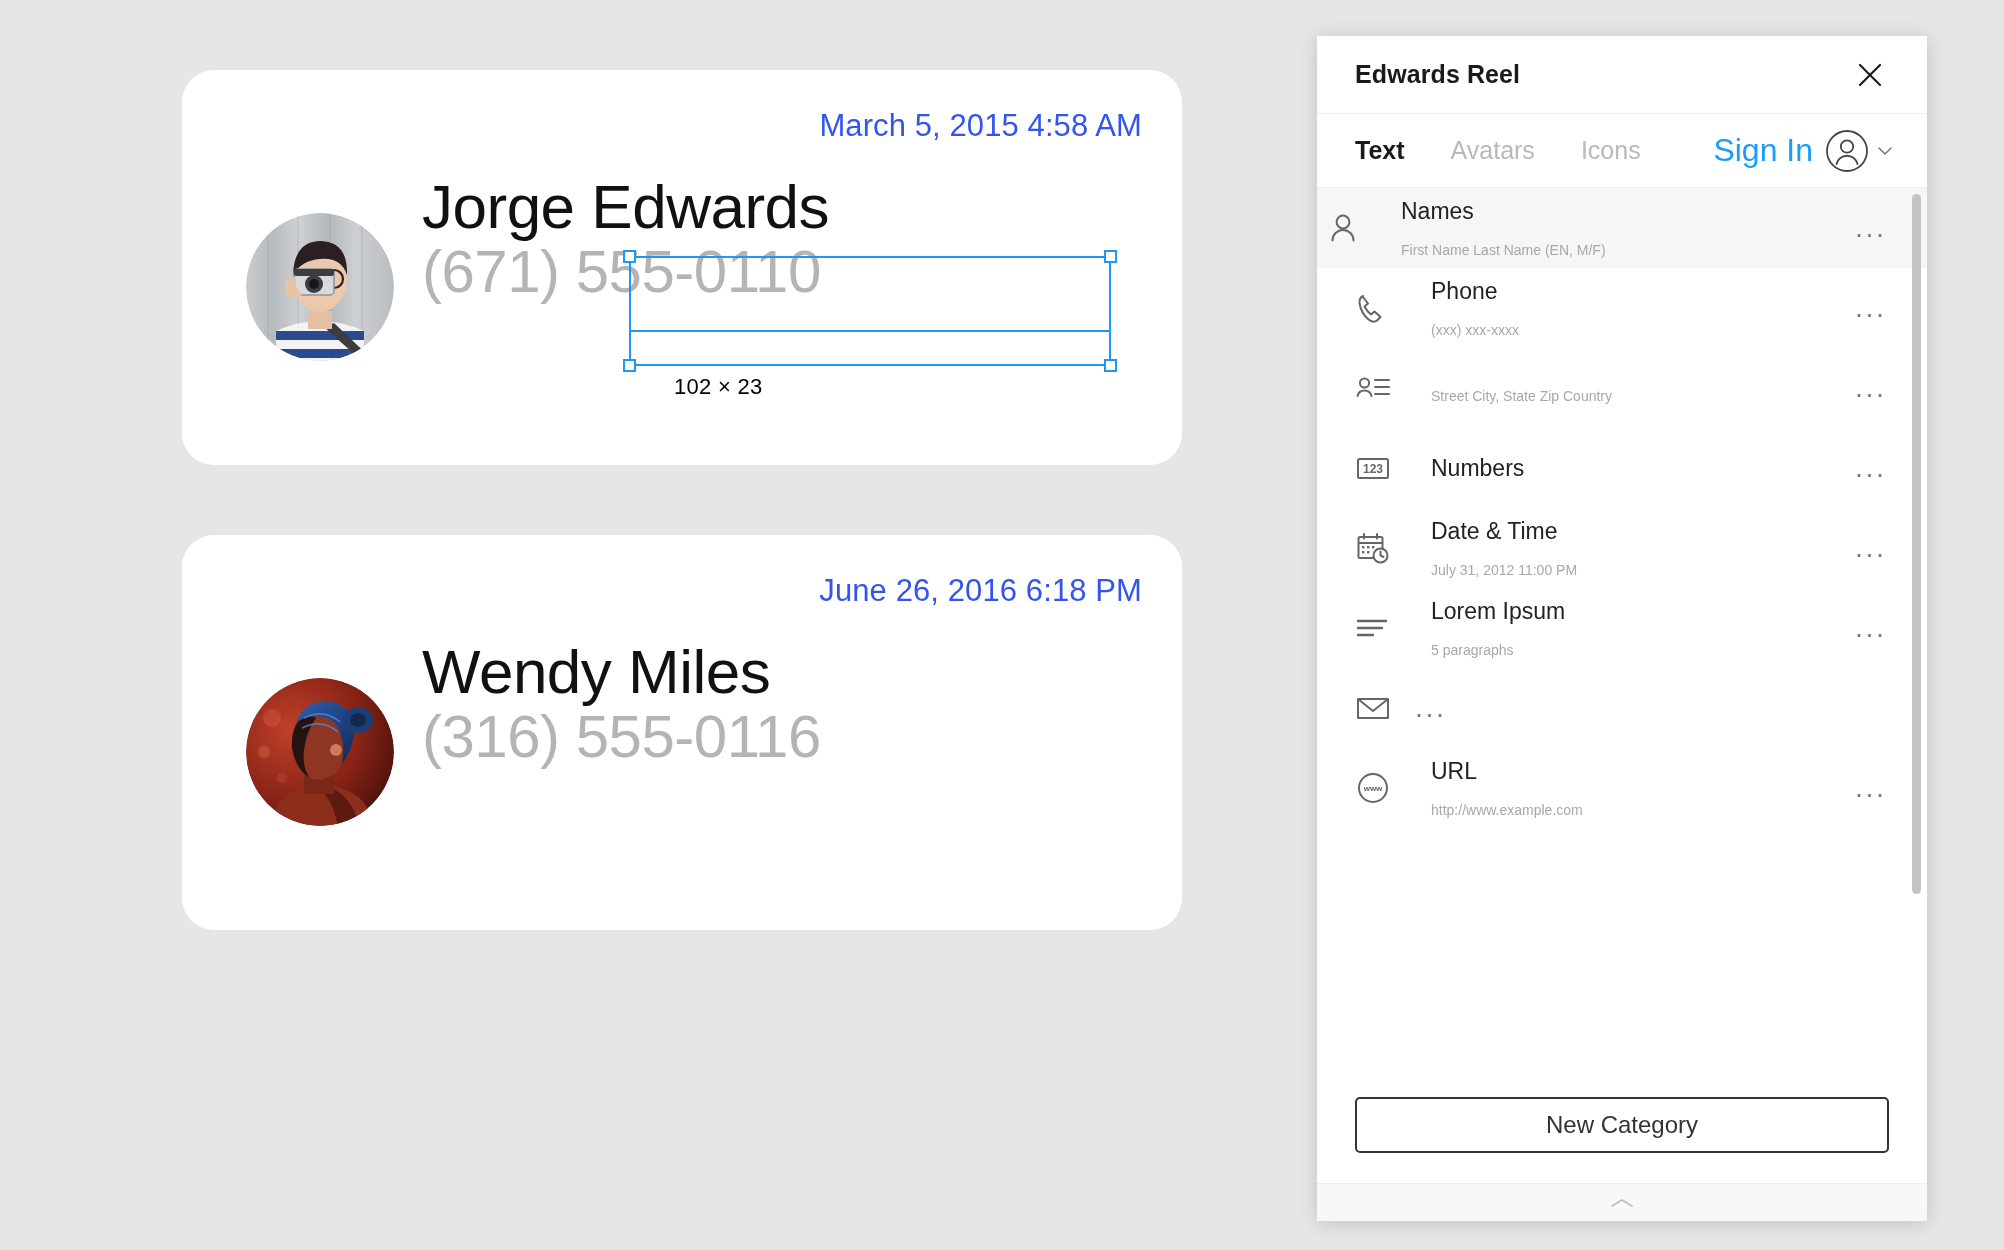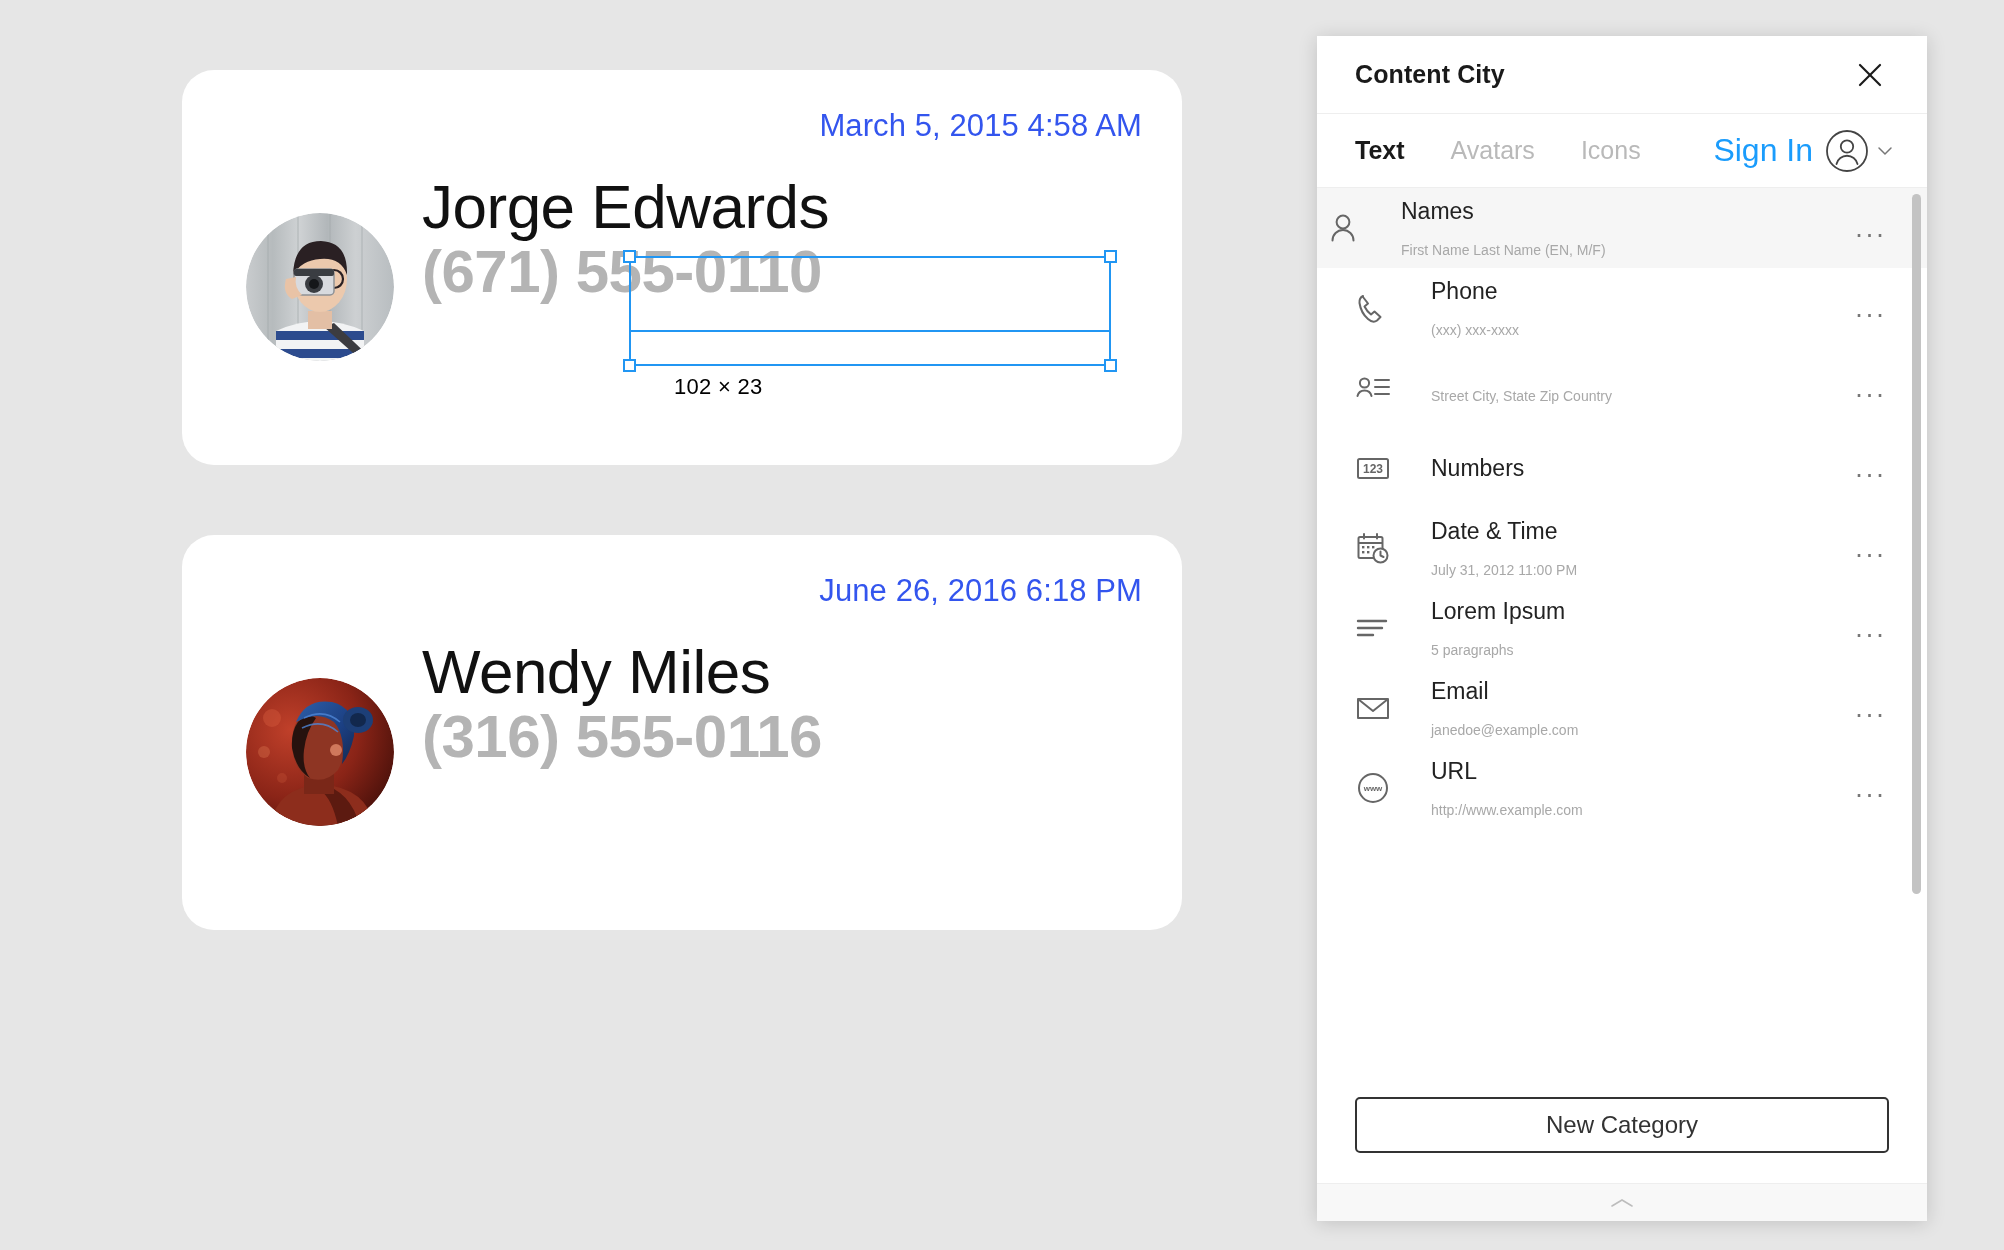--- a/index.html
+++ b/index.html
@@ -67,21 +67,21 @@
     font-size: 62px;
     font-weight: 400;
     color: #111111;
     line-height: 1.02;
     letter-spacing: -0.5px;
     white-space: nowrap;
   }
 
   .card-phone {
     font-size: 60px;
-    font-weight: 700;
+    font-weight: 400;
     color: #b4b4b4;
     line-height: 1.08;
     letter-spacing: -0.5px;
     white-space: nowrap;
     margin-top: 2px;
   }
 
   
   .selection {
     position: absolute;
@@ -443,21 +443,21 @@
       <div class="card-name">Wendy Miles</div>
       <div class="card-phone">(316) 555-0116</div>
     </div>
   </div>
 
 </div>
 
 <div class="panel">
 
   <div class="panel-header">
-    <div class="panel-title">Content City</div>
+    <div class="panel-title">Edwards Reel</div>
     <div class="panel-close">
       <svg width="26" height="26" viewBox="0 0 26 26" fill="none" stroke="#1a1a1a" stroke-width="2.2" stroke-linecap="round">
         <line x1="3" y1="3" x2="23" y2="23"></line>
         <line x1="23" y1="3" x2="3" y2="23"></line>
       </svg>
     </div>
   </div>
 
   <div class="panel-tabs">
     <div class="tab active">Text</div>
@@ -579,24 +579,20 @@
       <div class="row-more">...</div>
     </div>
 
     <div class="list-row">
       <div class="row-icon">
         <svg width="36" height="36" viewBox="0 0 36 36" fill="none" stroke="#666666" stroke-width="2" stroke-linejoin="round">
           <rect x="3" y="9" width="30" height="19"></rect>
           <polyline points="3,9 18,21 33,9"></polyline>
         </svg>
       </div>
-      <div class="row-text">
-        <div class="row-title">Email</div>
-        <div class="row-sub">janedoe@example.com</div>
-      </div>
       <div class="row-more">...</div>
     </div>
 
     <div class="list-row">
       <div class="row-icon">
         <svg width="36" height="36" viewBox="0 0 36 36" fill="none" stroke="#666666" stroke-width="2">
           <circle cx="18" cy="18" r="14"></circle>
           <text x="18" y="21" font-family="'Liberation Sans', sans-serif" font-size="8" font-weight="bold" fill="#666666" stroke="none" text-anchor="middle">www</text>
         </svg>
       </div>

